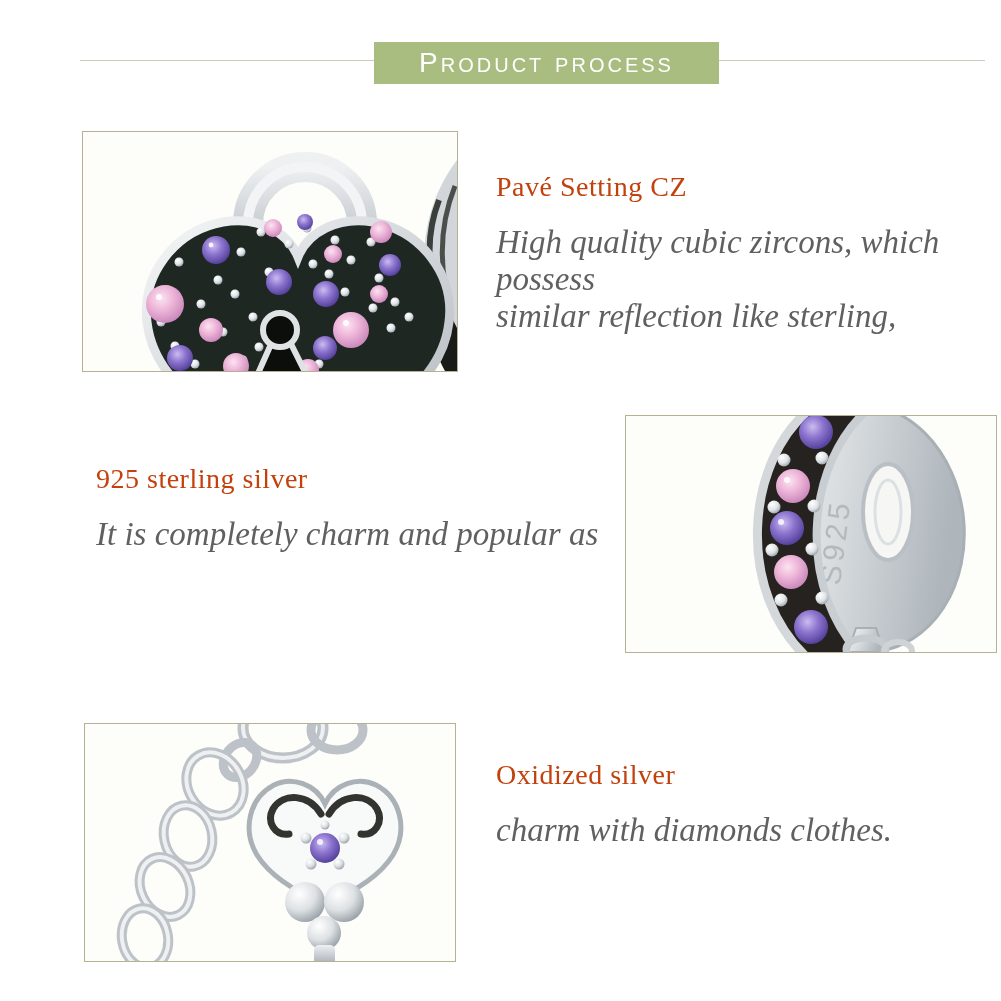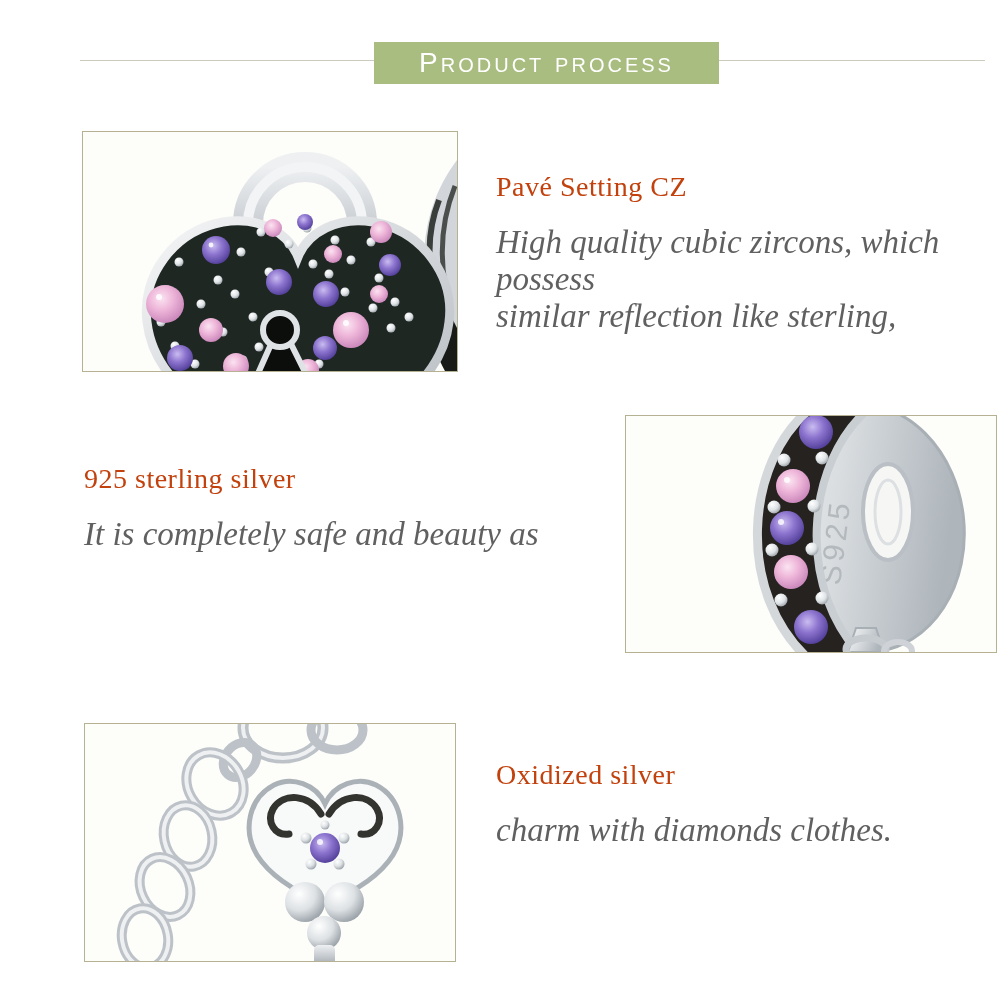--- a/index.html
+++ b/index.html
@@ -31,21 +31,21 @@
     position:absolute;margin:0;padding:0;
     border:1px solid #b7b193;background:#fdfdf9;overflow:hidden;
   }
   .photo svg{display:block;}
   .frame1{left:38px;top:131px;width:374px;height:239px;}
   .frame2{left:581px;top:415px;width:370px;height:236px;}
   .frame3{left:40px;top:723px;width:370px;height:237px;}
   
   .txt{position:absolute;}
   .t1{left:452px;top:166px;width:545px;}
-  .t2{left:40px;top:458px;width:530px;}
+  .t2{left:52px;top:458px;width:530px;}
   .t3{left:452px;top:754px;width:545px;}
   .txt h2{
     margin:0 0 16px 0;font-weight:400;font-size:28px;line-height:42px;
     color:#c2410c;letter-spacing:0.5px;
   }
   .bodyline{
     font-size:33px;line-height:37px;color:#606060;font-style:italic;
   }
 </style>
 </head>
@@ -165,21 +165,21 @@
   </figure>
 
   <div class="txt t1">
     <h2>Pavé Setting CZ</h2>
     <div class="bodyline">High quality cubic zircons, which possess</div>
     <div class="bodyline">similar reflection like sterling,</div>
   </div>
 
   <div class="txt t2">
     <h2>925 sterling silver</h2>
-    <div class="bodyline">It is completely safe and beauty as</div>
+    <div class="bodyline">It is completely charm and popular as</div>
   </div>
 
   <figure class="photo frame2">
     <svg width="370" height="236" viewBox="0 0 370 236">
       <defs>
         <radialGradient id="g2pink" cx="40%" cy="35%" r="70%">
           <stop offset="0%" stop-color="#fbe4f1"></stop>
             <stop offset="45%" stop-color="#eeb6d9"></stop>
             <stop offset="100%" stop-color="#c783b8"></stop>
         </radialGradient>

